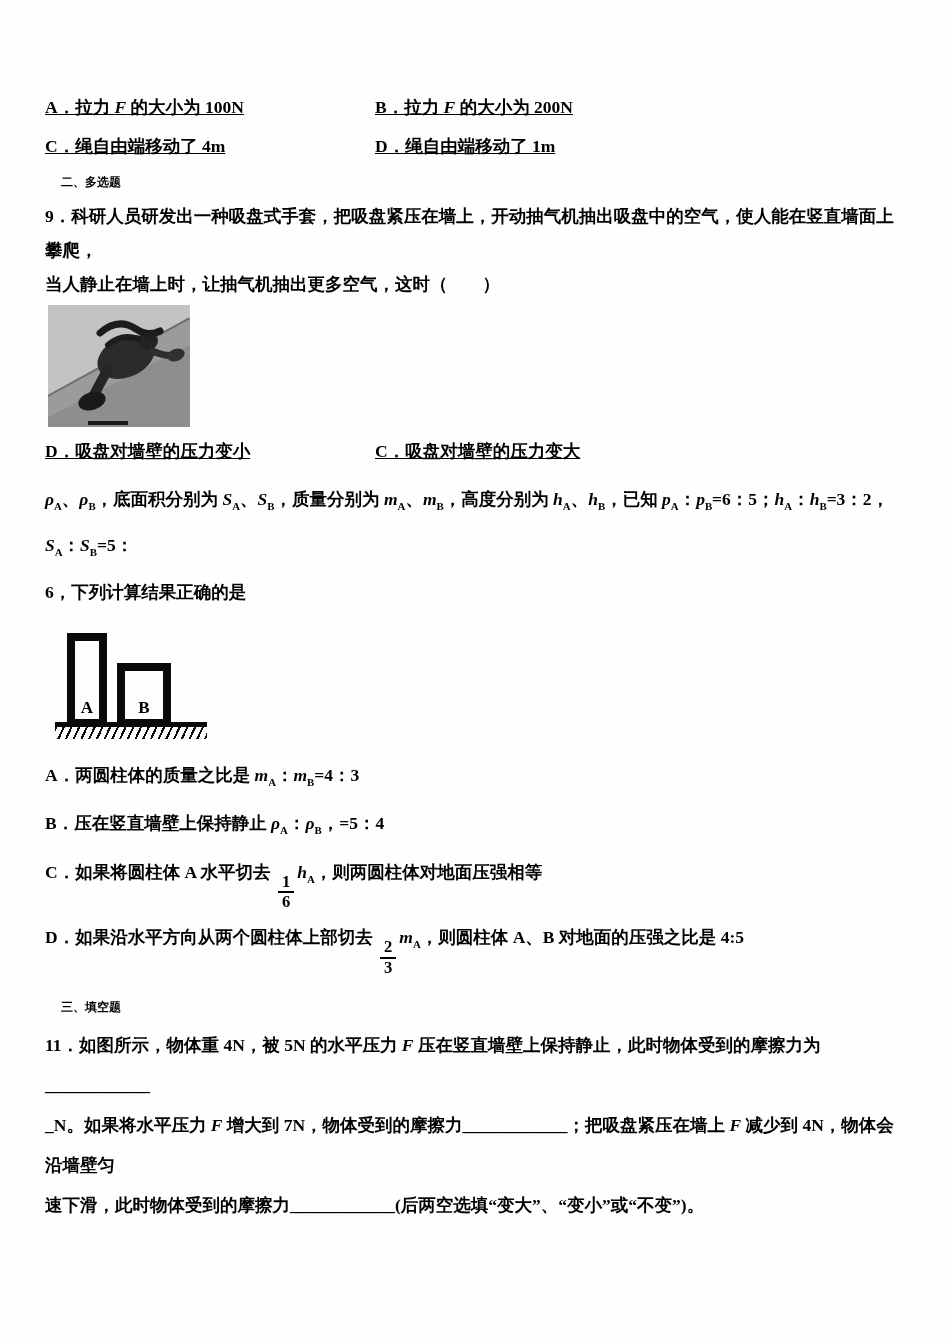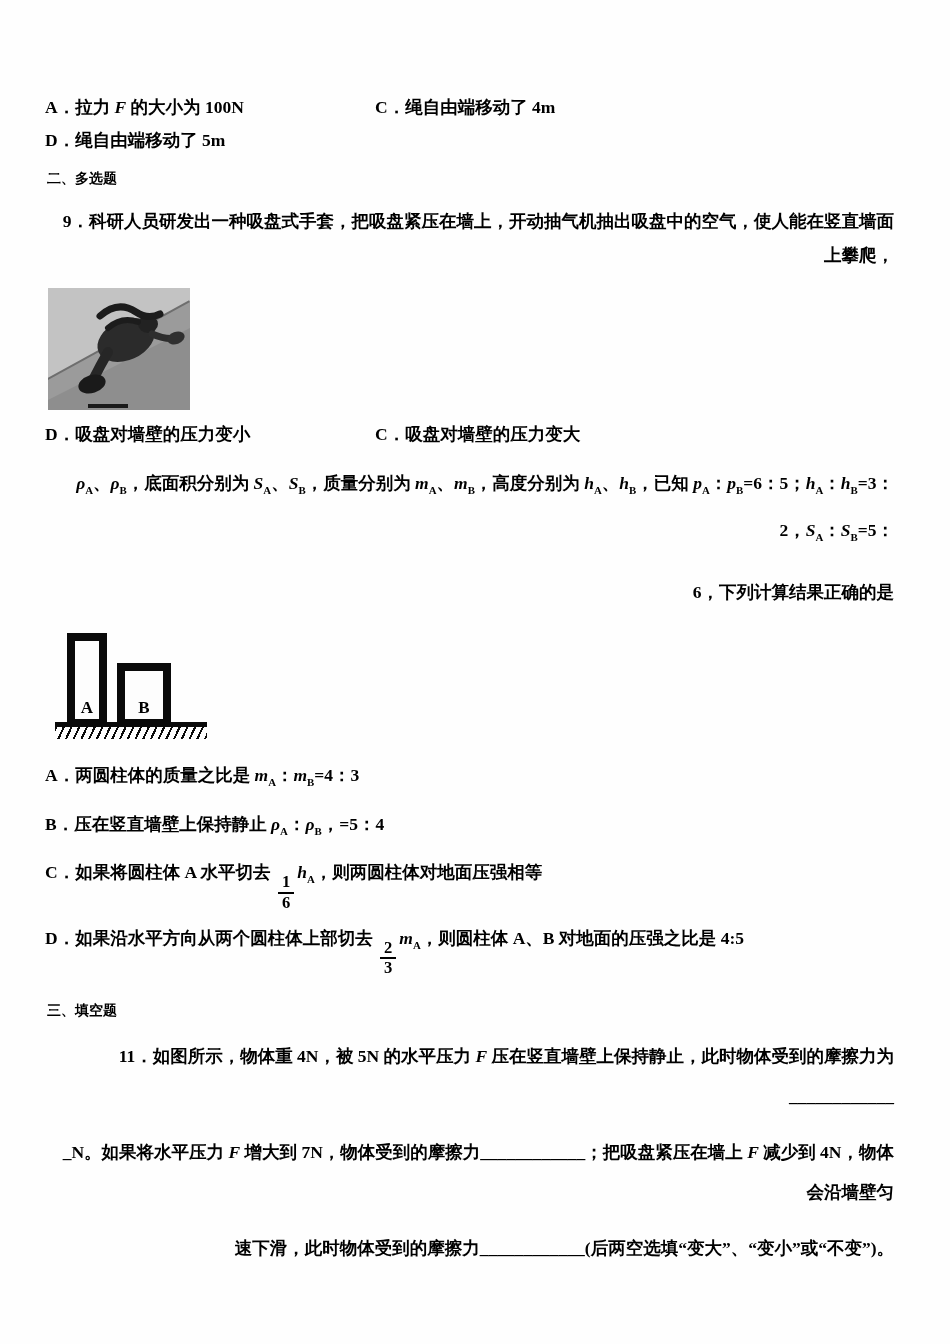--- a/index.html
+++ b/index.html
@@ -3,24 +3,24 @@
 <meta charset="utf-8">
 <style>
   html,body{margin:0;padding:0;background:#ffffff;}
   .page{
     width:950px;min-height:1344px;background:#fefefe;color:#000;
     box-sizing:border-box;padding:95px 40px 40px 45px;position:relative;
     font-family:"Liberation Serif","DejaVu Serif",serif;font-weight:bold;
     font-size:17.5px;
   }
   
-  .opt-grid{display:grid;grid-template-columns:330px 1fr;row-gap:8px;}
+  .opt-grid{display:grid;grid-template-columns:330px 1fr;row-gap:14px;text-decoration:underline;}
   .opt{line-height:1.45;}
-  .sec-heading{font-size:14px;margin:16px 0 8px 2px;line-height:1.3;}
-  .para-line{margin:16px;line-height:34px;text-align:right;}
+  .sec-heading{font-size:12px;margin:16px 0 8px 16px;line-height:1.3;font-family:Liberation Mono, monospace;}
+  .para-line{margin:0;line-height:34px;}
   .para-line.wide{line-height:40px;}
   .stacked-opt{line-height:30px;margin:9px 0 12px 0;}
   .stacked-opt.tall{margin:4px 0 10px 0;}
   .it{font-style:italic;font-family:"Liberation Serif",serif;}
   .sub{font-size:0.62em;vertical-align:sub;font-style:normal;}
   .frac{
     display:inline-flex;flex-direction:column;align-items:center;
     vertical-align:-0.55em;line-height:1.12;font-size:0.95em;
     margin:0 3px;
   }
@@ -44,27 +44,29 @@
     background:repeating-linear-gradient(115deg,#0a0a0a 0 2px,transparent 2px 7px);
   }
 </style>
 </head>
 <body>
 
 <div class="page">
 
   <div class="opt-grid">
     <div class="opt"><span>A．拉力 </span><span class="it">F</span><span> 的大小为 100N</span></div>
+    <div class="opt"><span>B．拉力 </span><span class="it">F</span><span> 的大小为 200N</span></div>
     <div class="opt"><span>C．绳自由端移动了 4m</span></div>
-    <div class="opt"><span>D．绳自由端移动了 5m</span></div>
+    <div class="opt"><span>D．绳自由端移动了 1m</span></div>
   </div>
 
   <div class="sec-heading">二、多选题</div>
 
   <p class="para-line"><span>9．科研人员研发出一种吸盘式手套，把吸盘紧压在墙上，开动抽气机抽出吸盘中的空气，使人能在竖直墙面上攀爬，</span></p>
+  <p class="para-line"><span>当人静止在墙上时，让抽气机抽出更多空气，这时（　　）</span></p>
 
   <svg class="photo" viewBox="0 0 142 122" xmlns="http://www.w3.org/2000/svg" aria-hidden="true">
     <rect x="0" y="0" width="142" height="122" fill="#c3c3c3"></rect>
     <polygon points="0,92 142,14 142,122 0,122" fill="#8e8e8e"></polygon>
     <line x1="0" y1="92" x2="142" y2="14" stroke="#6e6e6e" stroke-width="4"></line>
     <polygon points="0,92 142,14 142,40 0,112" fill="#9b9b9b"></polygon>
     <ellipse cx="78" cy="52" rx="30" ry="20" fill="#2b2b2b" transform="rotate(-24 78 52)"></ellipse>
     <ellipse cx="100" cy="36" rx="10" ry="9" fill="#222"></ellipse>
     <path d="M52 28 q18 -16 36 -4 q12 8 24 2" fill="none" stroke="#1c1c1c" stroke-width="7" stroke-linecap="round"></path>
     <path d="M60 40 q14 -12 30 -6" fill="none" stroke="#1c1c1c" stroke-width="6" stroke-linecap="round"></path>

